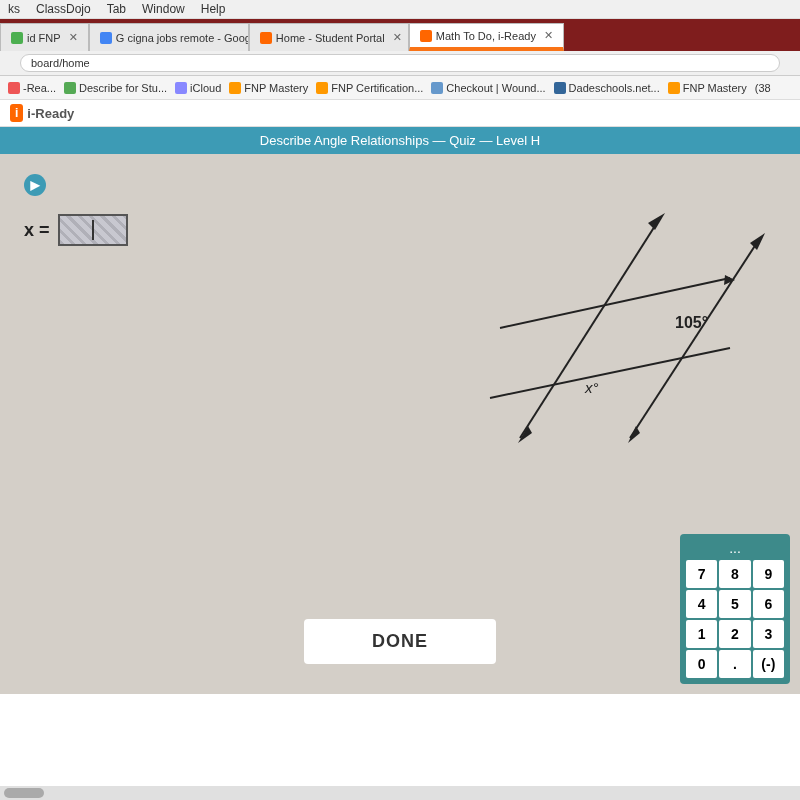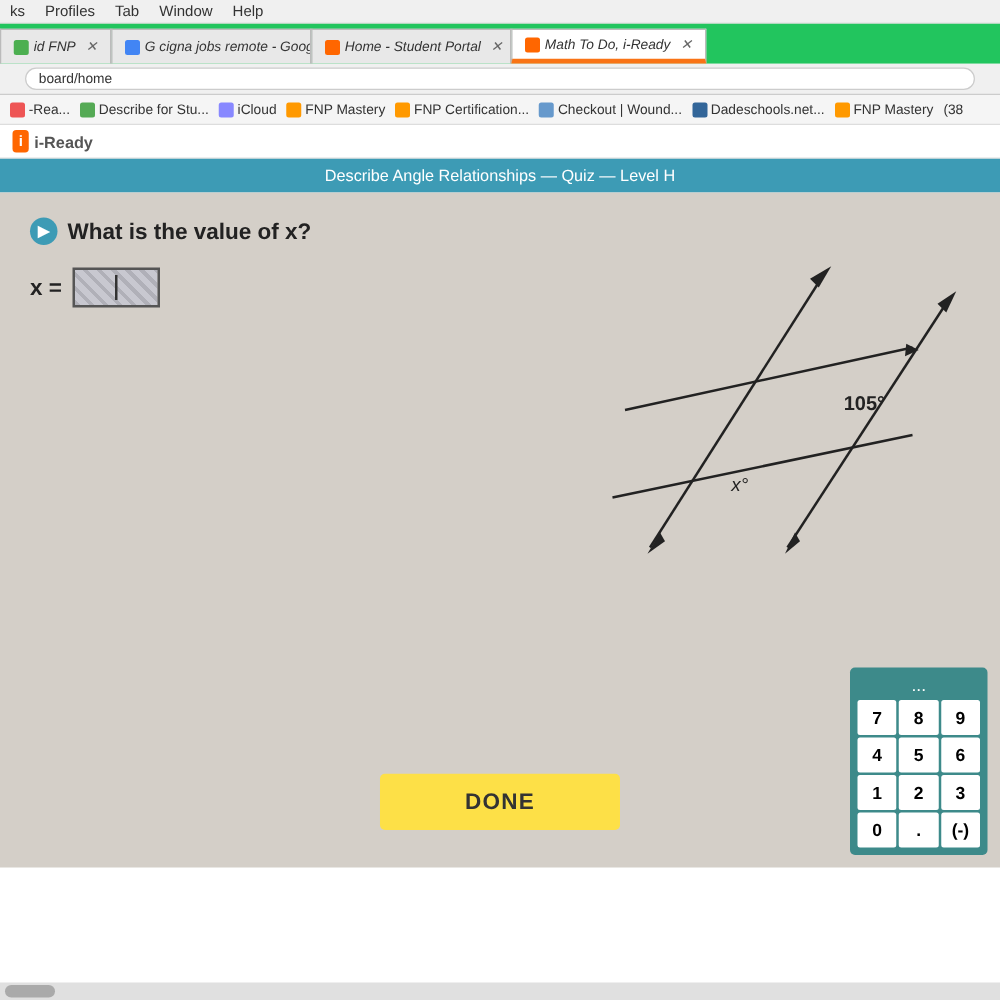--- a/index.html
+++ b/index.html
@@ -12,25 +12,24 @@
       display: flex;
       gap: 16px;
       color: #333;
       border-bottom: 1px solid #ddd;
       align-items: flex-end;
     }
 
     .tabs-bar {
       display: flex;
       align-items: flex-end;
-      background: #22c55e;
+      background: #7f1d1d;
       padding: 4px 0 0 0;
       height: 32px;
       overflow: hidden;
-      font-style: italic;
     }
 
     .tab {
       display: flex;
       align-items: center;
       background: #e8e8e8;
       border: 1px solid #bbb;
       border-bottom: none;
       padding: 4px 10px;
       font-size: 11px;
@@ -242,21 +241,21 @@
 
     
     .done-button-area {
       position: absolute;
       bottom: 30px;
       left: 50%;
       transform: translateX(-50%);
     }
 
     .done-button {
-      background: #fde047;
+      background: #ffffff;
       color: #333;
       font-size: 18px;
       font-weight: bold;
       padding: 12px 68px;
       border: none;
       border-radius: 4px;
       cursor: pointer;
       letter-spacing: 1px;
     }
 
@@ -313,21 +312,21 @@
       height: 10px;
       background: #aaa;
       border-radius: 5px;
     }
   </style>
 </head>
 <body>
 
 <div class="menu-bar">
   <span>ks</span>
-  <span>Profiles</span>
+  <span>ClassDojo</span>
   <span>Tab</span>
   <span>Window</span>
   <span>Help</span>
 </div>
 
 <div class="tabs-bar">
   <div class="tab">
     <span class="favicon"></span>
     <span>id FNP</span>
     <span class="close-btn">✕</span>
@@ -399,21 +398,20 @@
 </div>
 
 <div class="quiz-title-bar">
   <span>Describe Angle Relationships — Quiz — Level H</span>
 </div>
 
 <div class="main-content">
 
   <div class="question-prompt">
     <div class="speaker-icon">▶</div>
-    <span>What is the value of x?</span>
   </div>
 
   <div class="answer-row">
     <span>x =</span>
     <div class="answer-box">
       <span class="cursor-line"></span>
     </div>
   </div>
 
   <div class="diagram-area">

